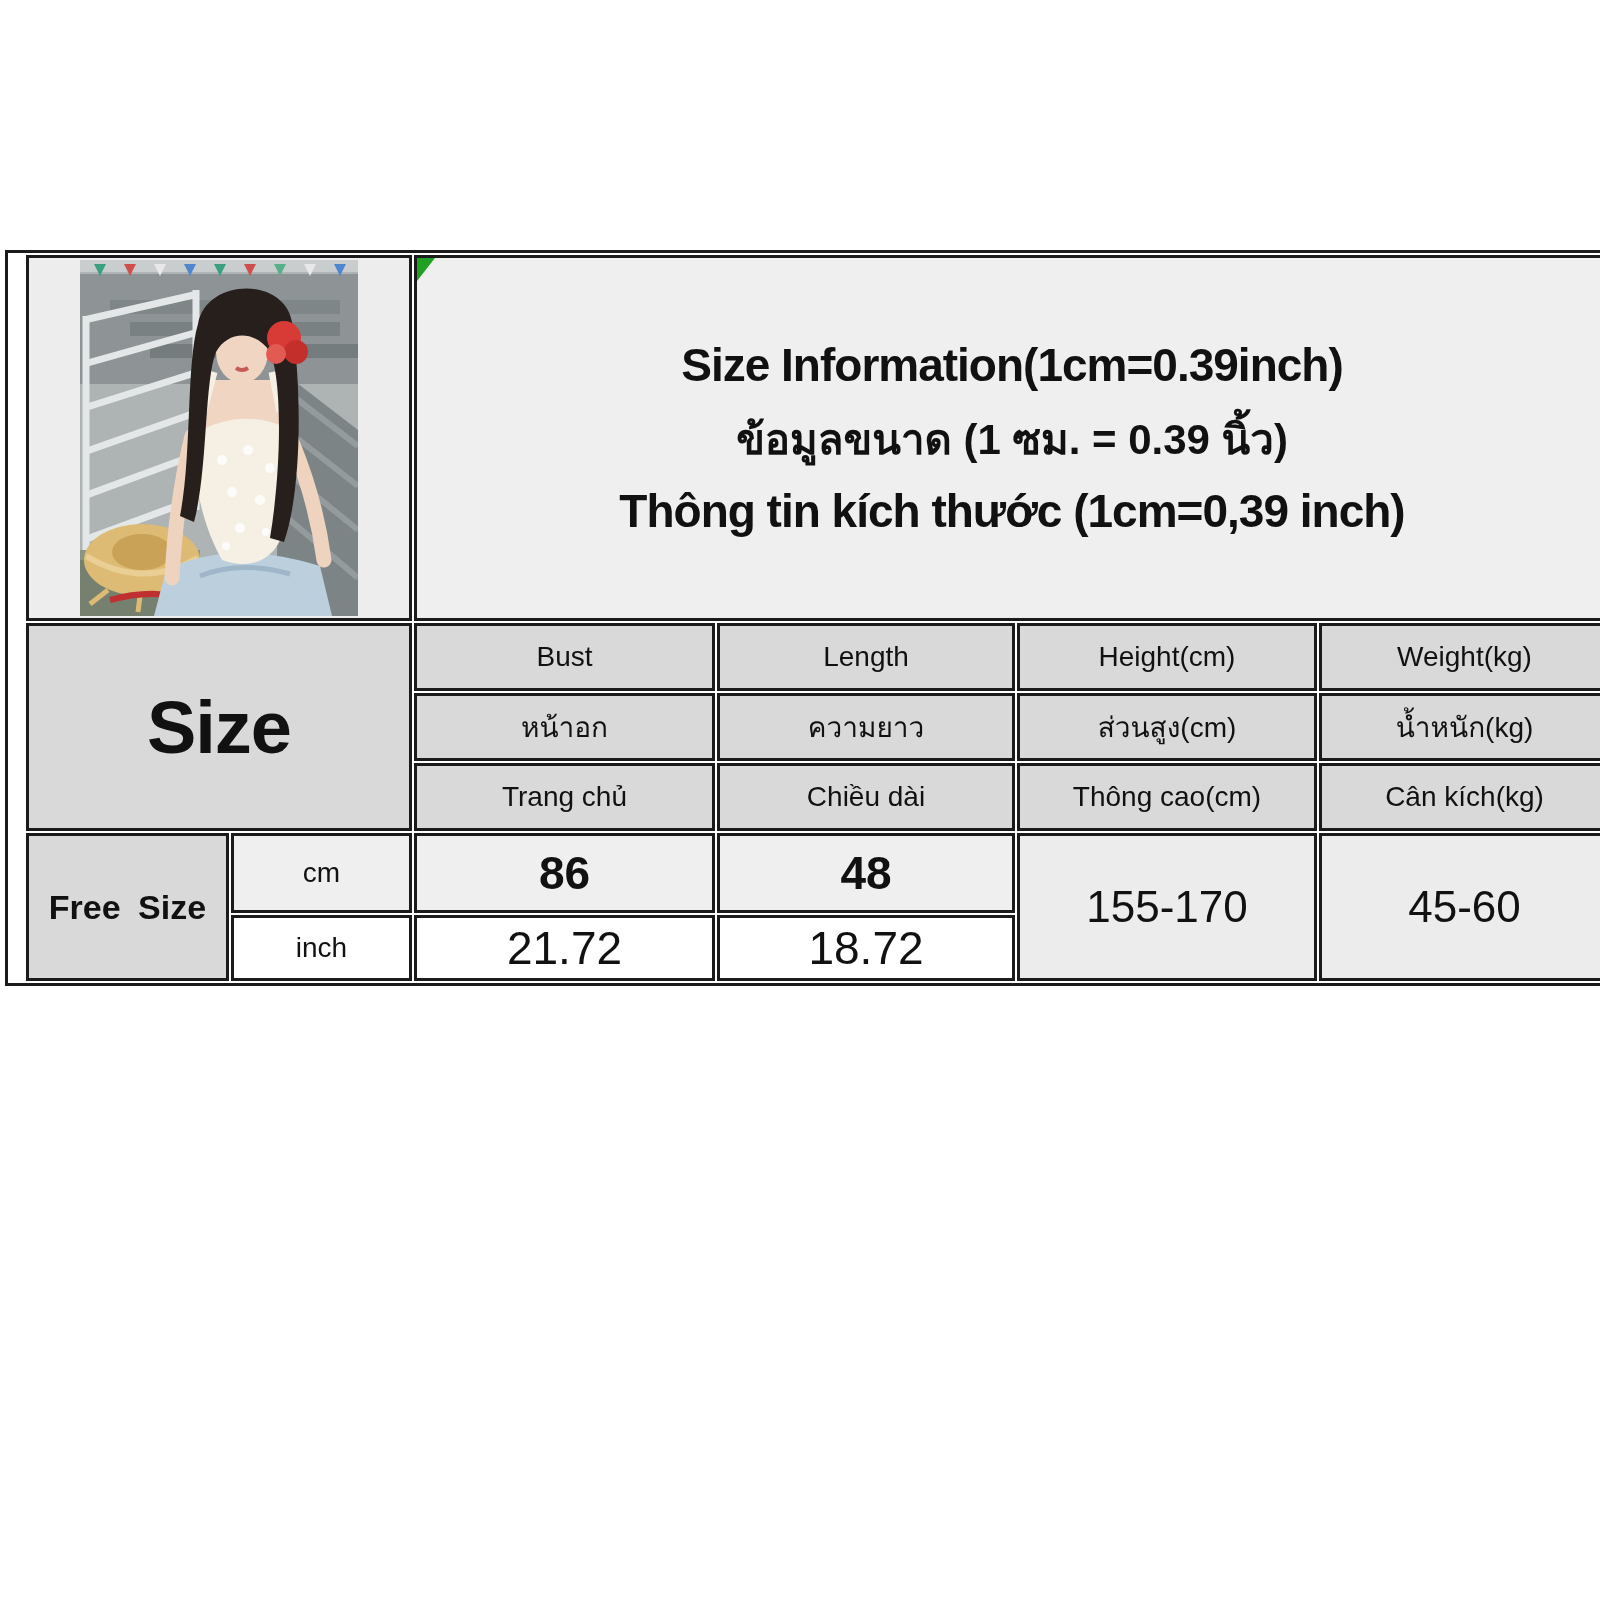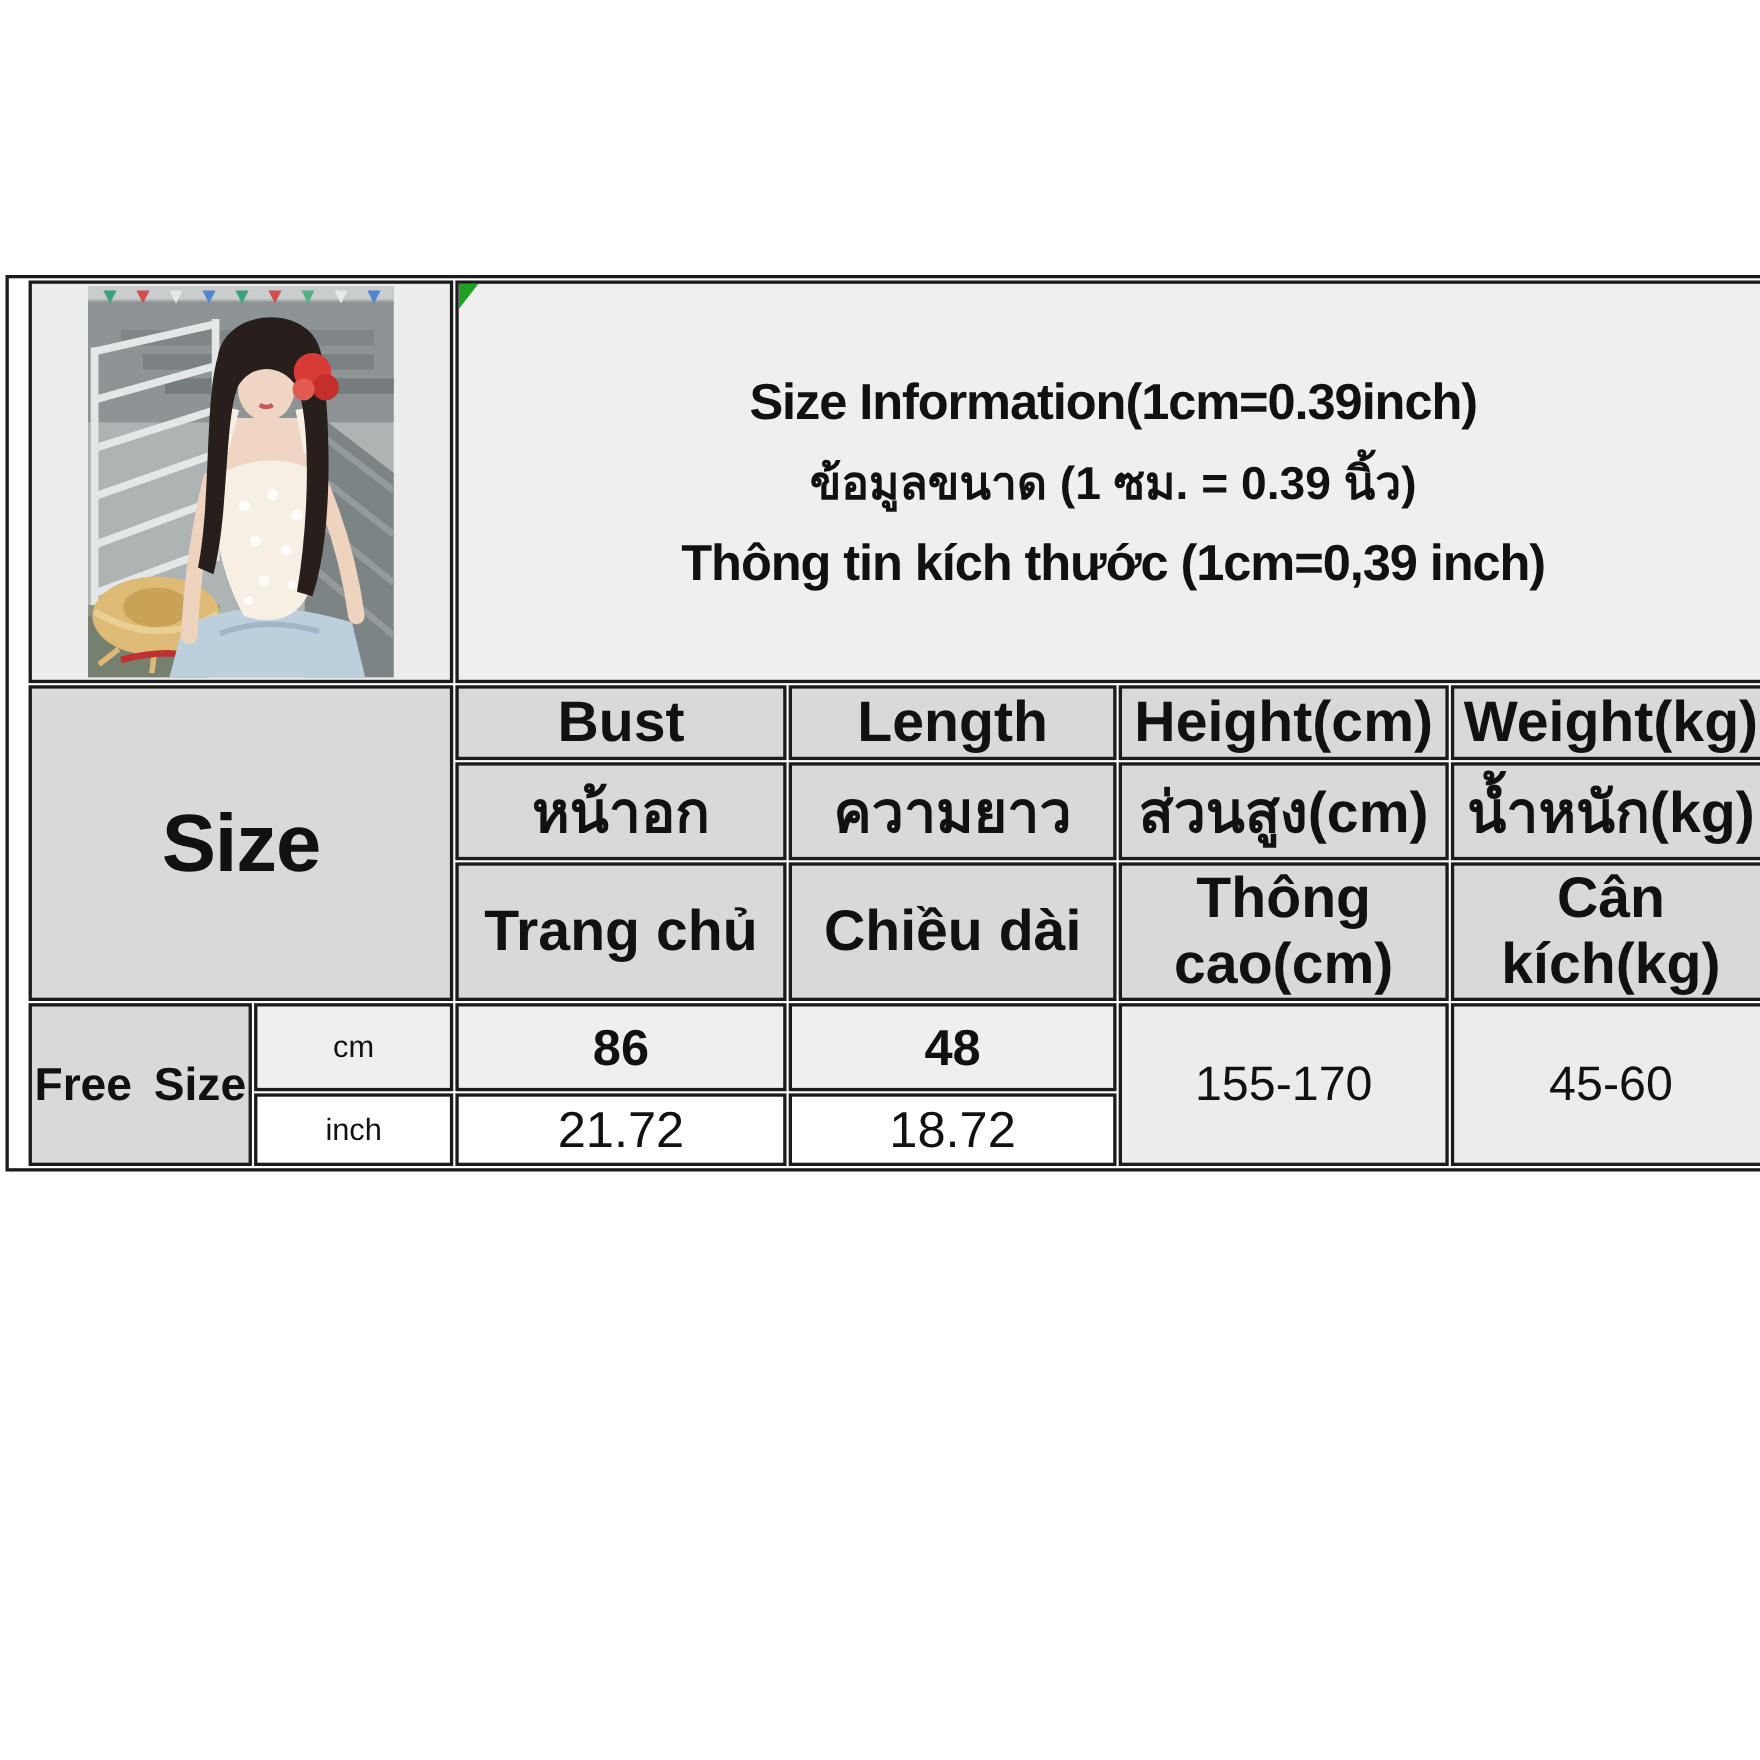--- a/index.html
+++ b/index.html
@@ -40,25 +40,25 @@
   .flag{
     position:absolute;left:0;top:0;width:18px;height:23px;
     background:#21a121;
     clip-path:polygon(0 0,100% 0,0 100%);
   }
   .title-line-en{font-size:46px;font-weight:700;letter-spacing:-1px;}
   .title-line-th{font-size:42px;font-weight:700;margin-top:14px;}
   .title-line-vi{font-size:46px;font-weight:700;letter-spacing:-1px;margin-top:12px;}
 
   
-  td.hdr{background:#d9d9d9;font-weight:700;font-size:52px;height:62px;margin-left:20px;}
+  td.hdr{background:#d9d9d9;font-weight:400;font-size:28px;height:62px;margin-left:20px;}
   td.corner{background:#d9d9d9;font-weight:700;font-size:74px;letter-spacing:-1px;}
 
   
-  td.size-name{background:#d9d9d9;font-weight:700;font-size:42px;word-spacing:8px;}
+  td.size-name{background:#d9d9d9;font-weight:700;font-size:34px;word-spacing:8px;}
   td.unit{font-weight:400;font-size:28px;}
   td.u-cm,td.v-cm{background:#efefef;height:74px;}
   td.u-inch,td.v-inch{background:#ffffff;height:60px;}
   td.v-range{background:#ececec;font-size:44px;font-weight:400;}
   td.v-cm{font-size:46px;font-weight:700;}
   td.v-inch{font-size:46px;font-weight:400;}
 
   
   .attention{
     margin-top:0px;

